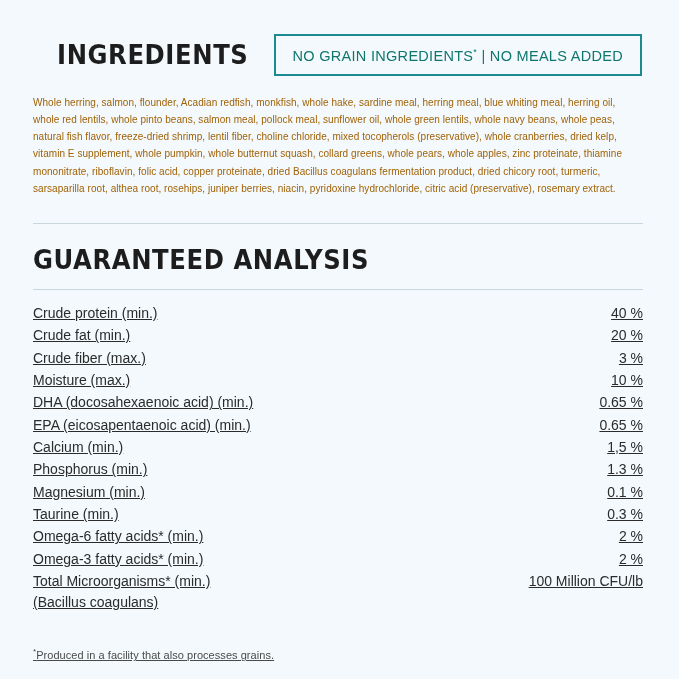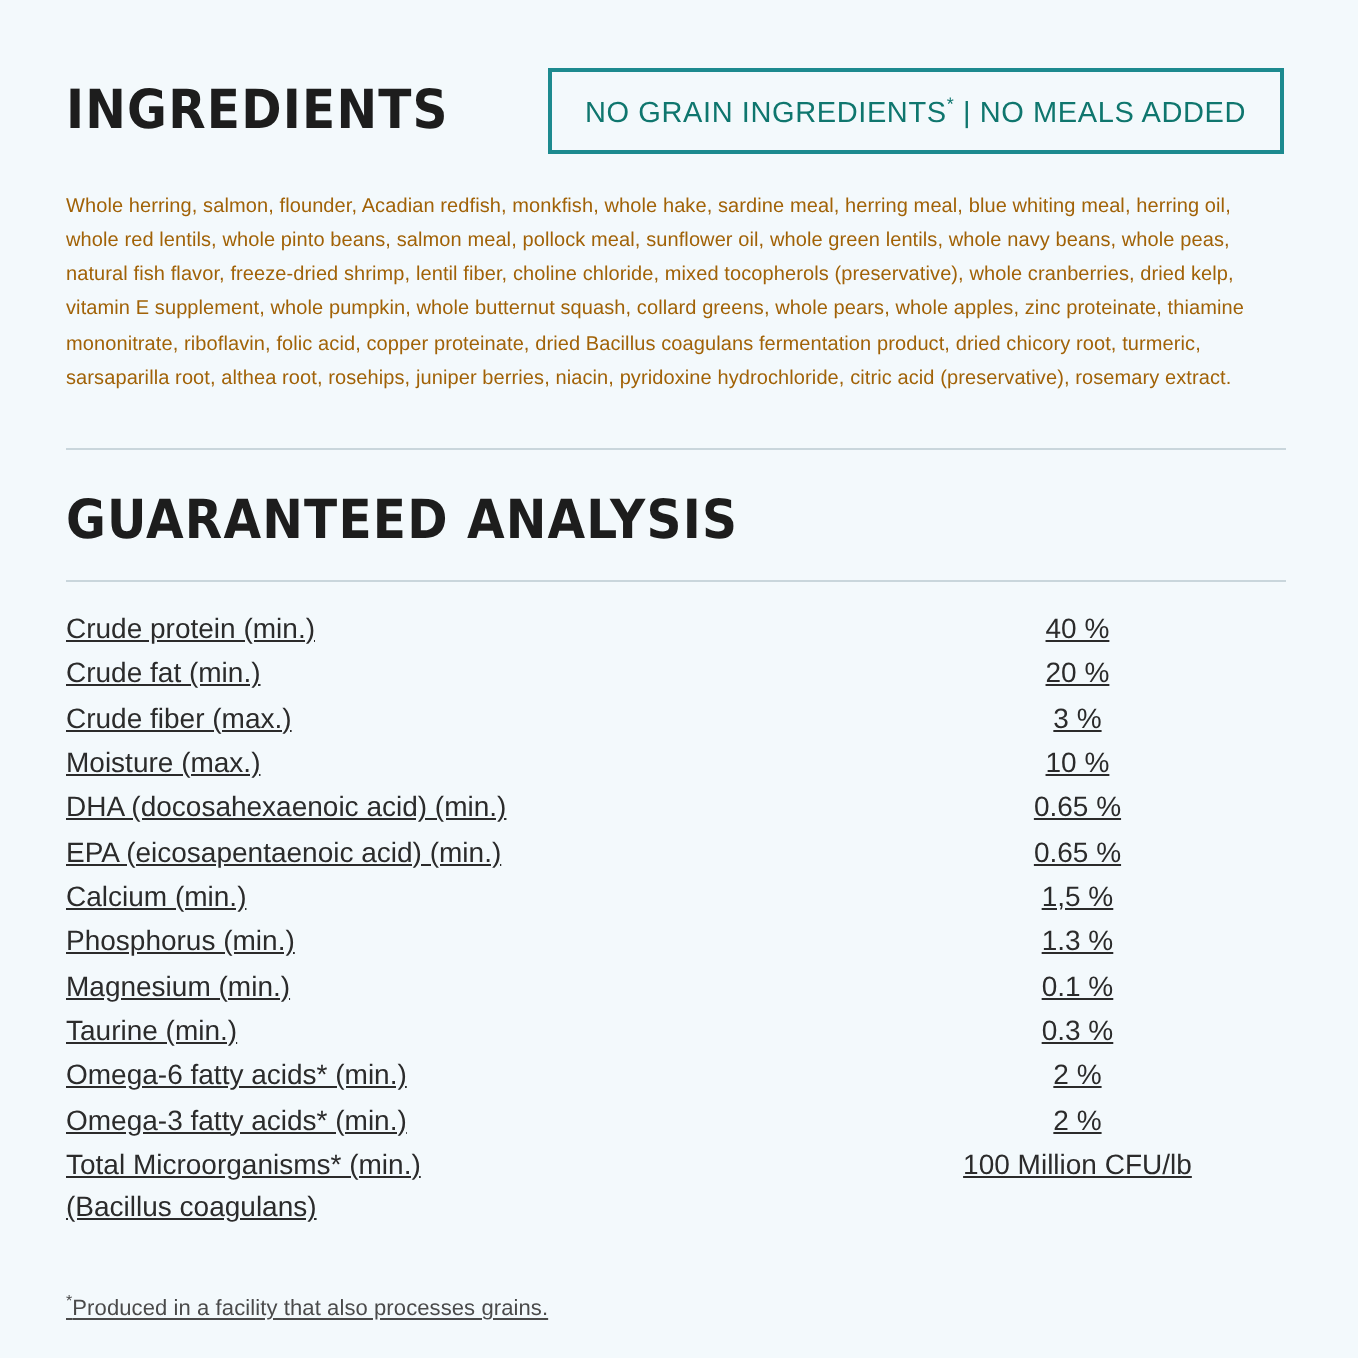--- a/index.html
+++ b/index.html
@@ -21,20 +21,21 @@
     box-sizing: border-box;
     padding: 34px 36px 0 33px;
   }
 
   
   .head-row {
     display: flex;
     align-items: center;
     justify-content: space-between;
     margin-bottom: 18px;
+    margin-left: 24px;
   }
   .section-title {
     font-family: "DejaVu Sans Condensed", "Liberation Sans", sans-serif;
     font-size: 27px;
     font-weight: bold;
     letter-spacing: 0.6px;
     color: #1d1d1d;
     line-height: 1;
     white-space: nowrap;
   }
@@ -84,21 +85,21 @@
     font-size: 14px;
     line-height: 1.31;
     text-decoration: underline;
   }
   .ga-table td {
     padding: 2px 0;
     vertical-align: top;
     white-space: nowrap;
   }
   .ga-table td.val {
-    text-align: center;
+    text-align: right;
   }
   .ga-sub td {
     padding-top: 1px;
   }
 
   
   .footnote {
     position: absolute;
     left: 33px;
     bottom: 18px;

